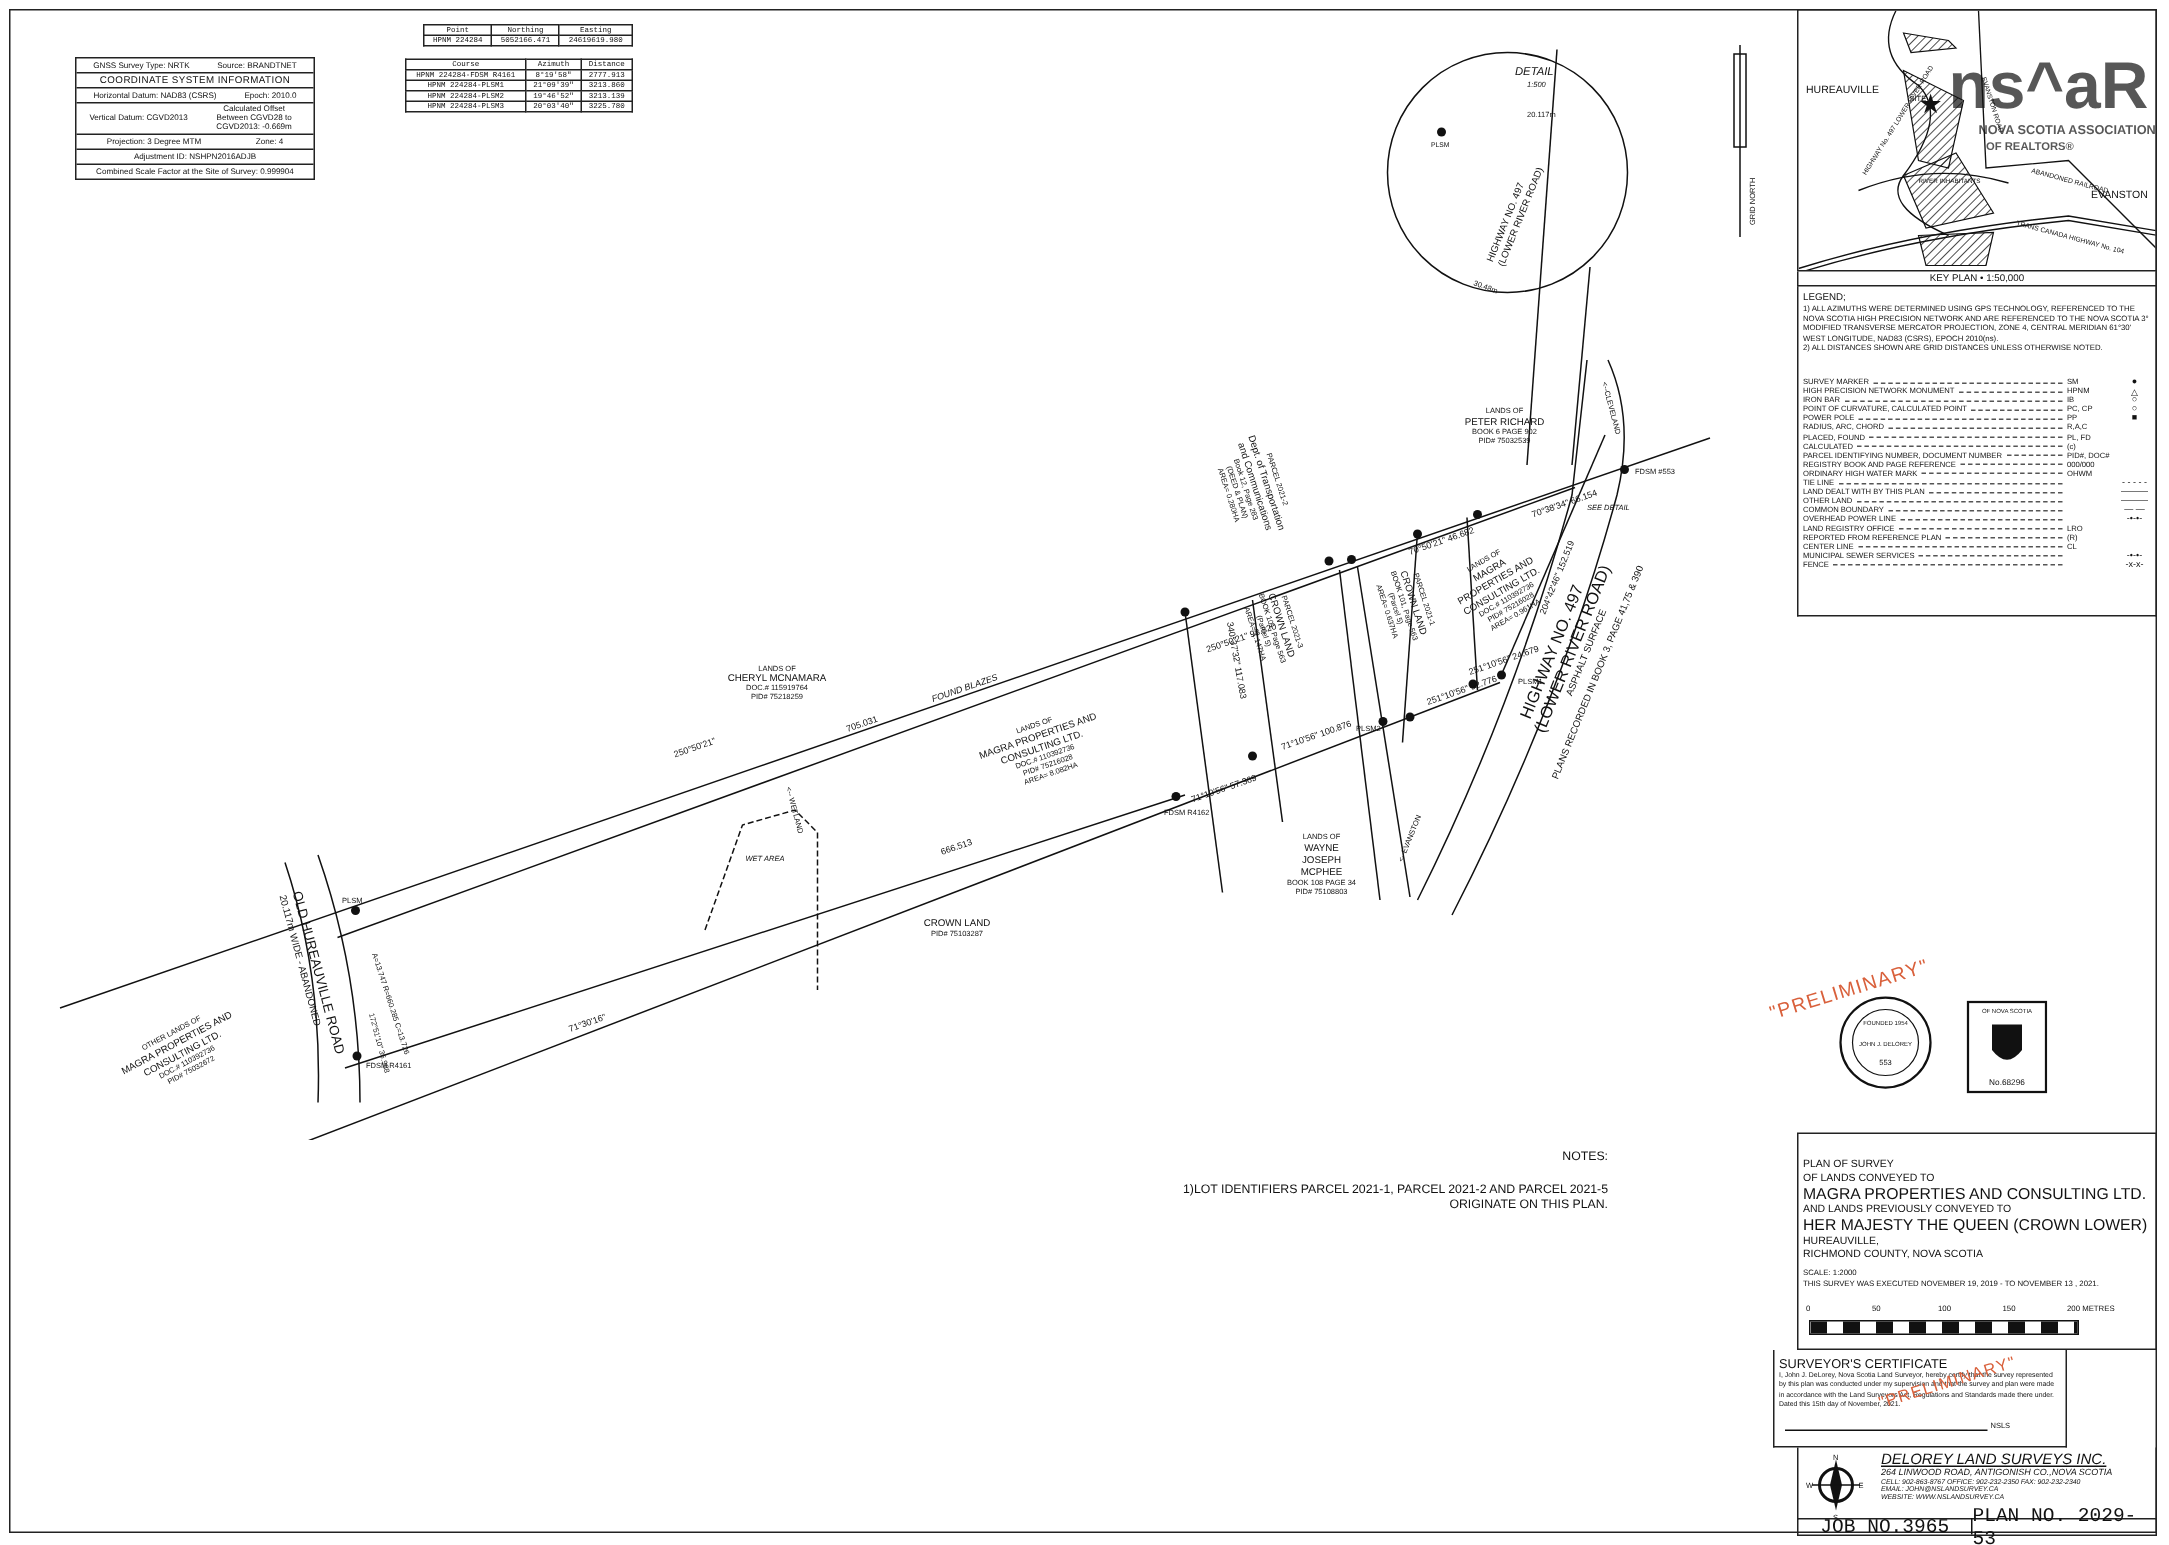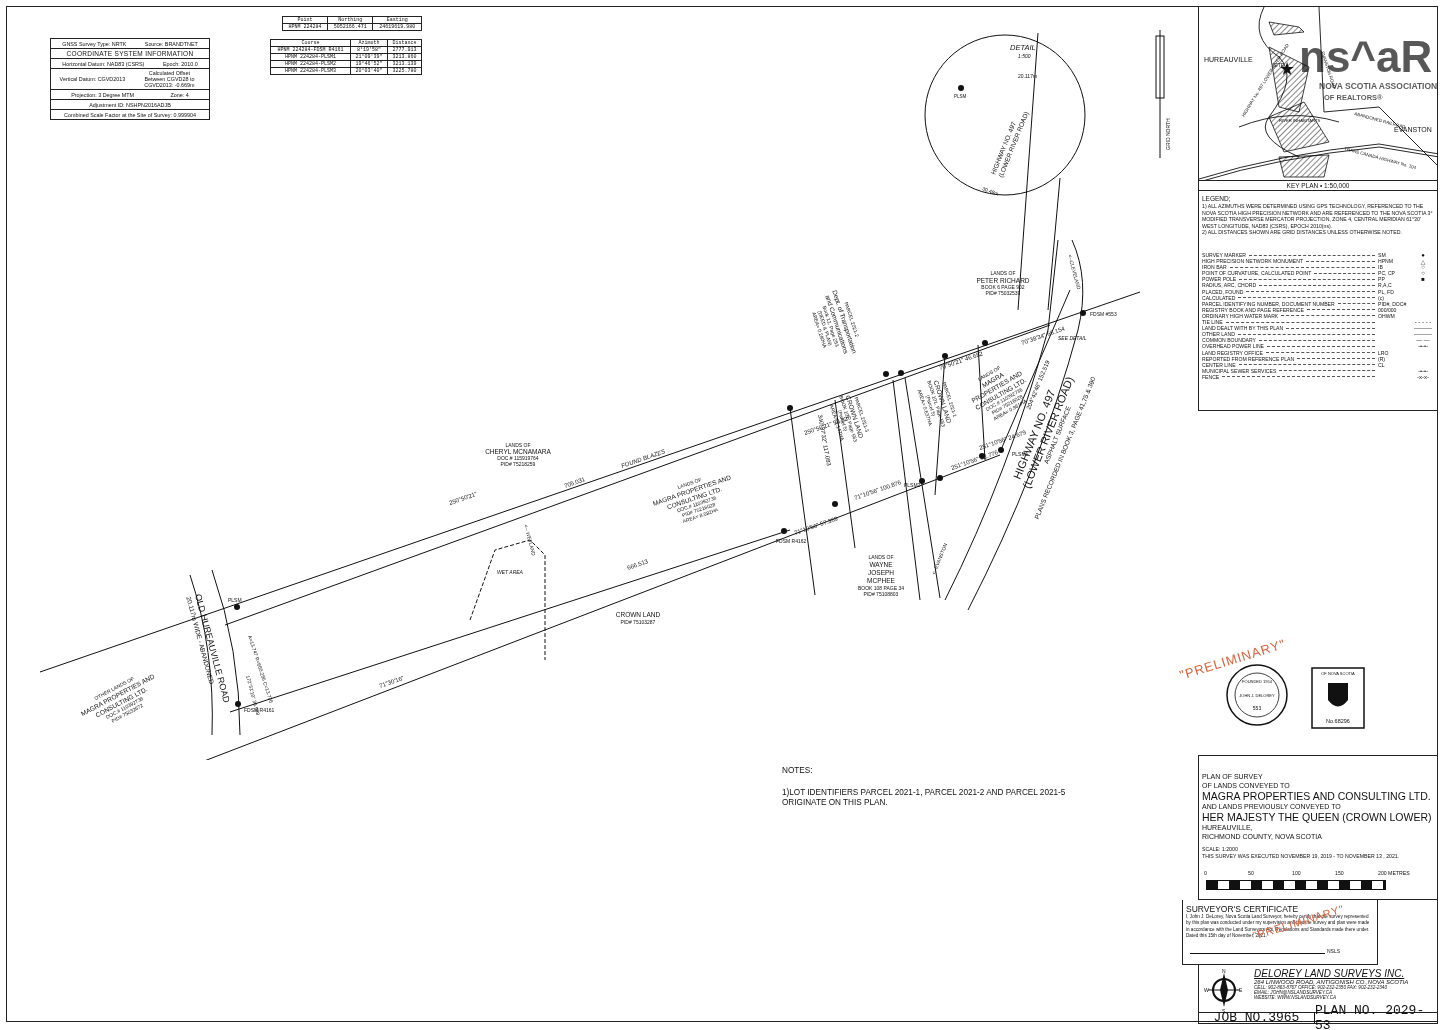--- a/index.html
+++ b/index.html
@@ -29,21 +29,21 @@
   .tb-sm{font-size:7px;line-height:9px;}
   .tb-lg{font-size:10.5px;line-height:12px;}
   .tb-xs{font-size:5.2px;line-height:7px;}
   .cert{left:1182px;top:900px;width:196px;height:65px;border:1px solid #222;border-top:none;box-sizing:border-box;padding:4px 3px;}
   .cert .h{font-size:8.5px;}
   .cert .t{font-size:4.6px;line-height:6.4px;}
   .firm{left:1198px;top:965px;width:240px;height:48px;border:1px solid #222;border-top:none;box-sizing:border-box;}
   .jobrow{left:1198px;top:1012px;width:240px;height:12px;border:1px solid #222;border-top:none;box-sizing:border-box;display:flex;font-family:"Liberation Mono",monospace;font-size:13px;}
   .jobrow div{display:flex;align-items:center;justify-content:center;}
   .notes{left:782px;top:766px;width:290px;font-size:8.2px;line-height:10px;}
-  .notes p{margin:0 0 8px 0;}
+  .notes p{margin:0 0 8px 0;text-align:right;}
   .prelim{color:#d9603b;font-size:13px;letter-spacing:1px;transform:rotate(-17deg);transform-origin:left center;}
 </style>
 </head>
 <body>
 
 <div class="sheet-border"></div>
 
 <div class="abs coord">
   <div class="r">
       <span>GNSS Survey Type: NRTK</span>

